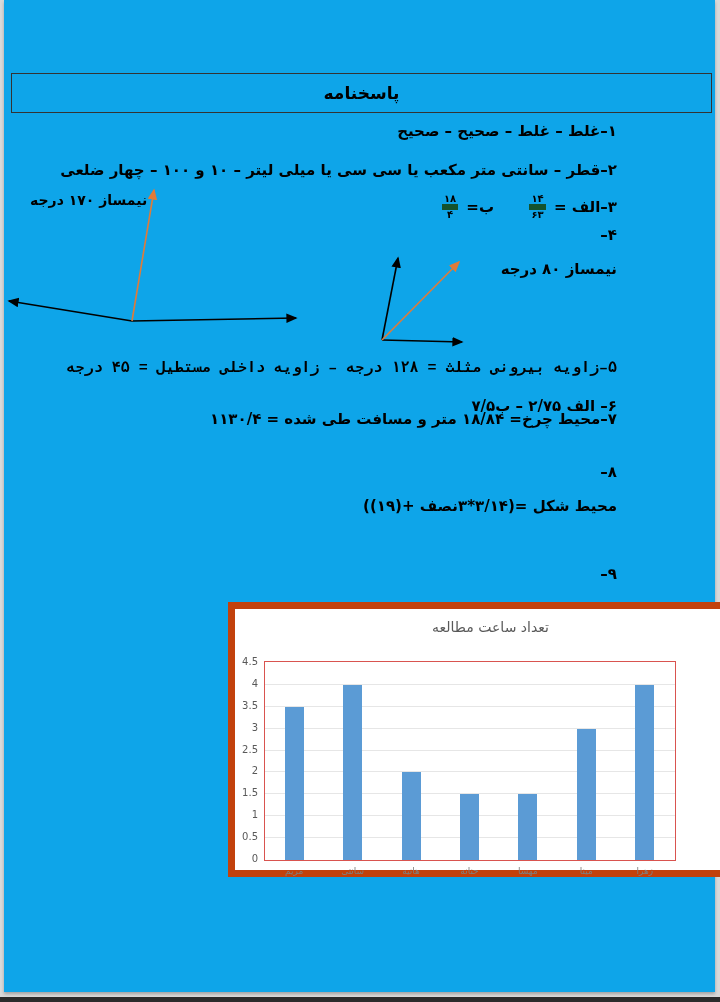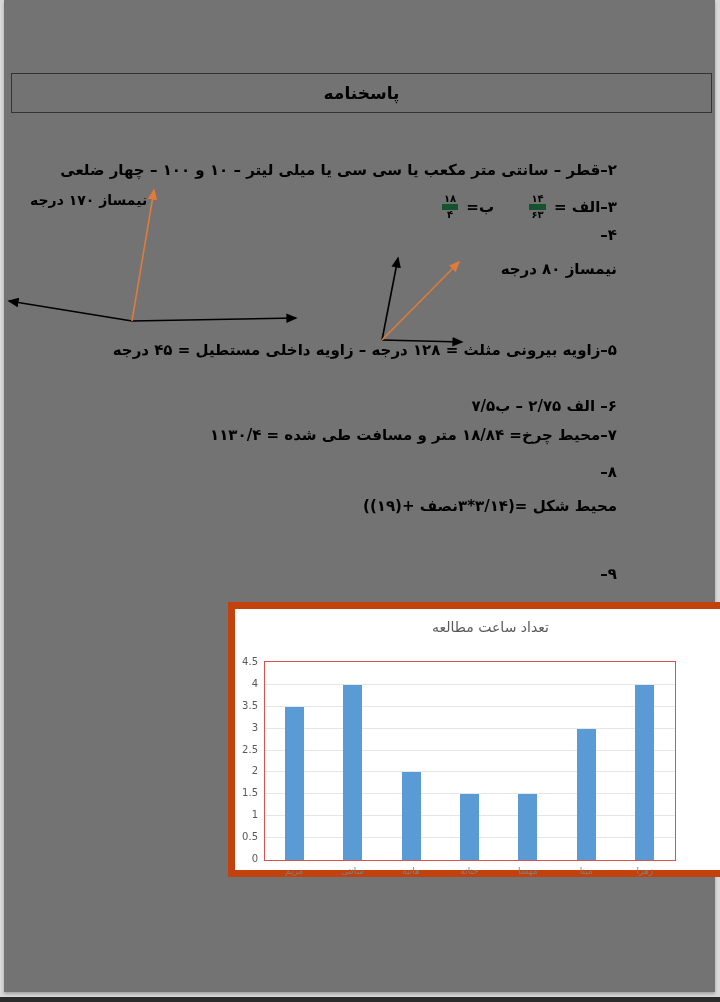--- a/index.html
+++ b/index.html
@@ -3,21 +3,21 @@
 <meta charset="utf-8">
 <style>
   html, body { margin:0; padding:0; }
   body {
     width:720px; height:1002px; position:relative; overflow:hidden;
     background:#d9d9d9;
     font-family:"DejaVu Sans", sans-serif;
   }
   .page {
     position:absolute; left:4px; top:0; width:711px; height:992px;
-    background:#737373;
+    background:#0ea5e9;
     box-shadow:0 2px 3px rgba(0,0,0,0.25);
   }
   .bottom-strip { position:absolute; left:0; top:997px; width:720px; height:5px; background:#2b2b2b; }
   .title-box {
     position:absolute; left:7px; top:73px; width:701px; height:40px;
     border:1.5px solid #333; box-sizing:border-box;
     display:flex; align-items:center; justify-content:center;
     font-weight:bold; font-size:17px; color:#000; direction:rtl;
   }
   .line {
@@ -49,20 +49,21 @@
 </style>
 </head>
 <body>
 
 <div class="page">
 
   <div class="title-box">
     <span>پاسخنامه</span>
   </div>
 
+  <div class="line" style="top:122px;">۱–غلط – غلط – صحیح – صحیح</div>
   <div class="line" style="top:161px;">۲–قطر – سانتی متر مکعب یا سی سی یا میلی لیتر – ۱۰ و ۱۰۰ – چهار ضلعی</div>
 
   <div class="line" style="top:194px;">
     <span>۳–الف =</span>
     <span class="frac">
       <span class="num">۱۴</span>
       <span class="den">۶۳</span>
     </span>
     <span class="gap"></span>
     <span>ب=</span>
@@ -87,23 +88,23 @@
     </defs>
     <line x1="128" y1="321" x2="5" y2="301" stroke="#000" stroke-width="1.6" marker-end="url(#ahB)"></line>
     <line x1="128" y1="321" x2="292" y2="318" stroke="#000" stroke-width="1.6" marker-end="url(#ahB)"></line>
     <line x1="128" y1="321" x2="150" y2="190" stroke="#e07b39" stroke-width="1.6" marker-end="url(#ahO)"></line>
 
     <line x1="378" y1="340" x2="394" y2="258" stroke="#000" stroke-width="1.6" marker-end="url(#ahB)"></line>
     <line x1="378" y1="340" x2="458" y2="342" stroke="#000" stroke-width="1.6" marker-end="url(#ahB)"></line>
     <line x1="378" y1="340" x2="455" y2="262" stroke="#e07b39" stroke-width="1.6" marker-end="url(#ahO)"></line>
   </svg>
 
-  <div class="line" style="top:341px;">۵–زاویه بیرونی مثلث = ۱۲۸ درجه    –    زاویه داخلی مستطیل = ۴۵ درجه</div>
+  <div class="line" style="top:358px;font-family:Liberation Mono, monospace;">۵–زاویه بیرونی مثلث = ۱۲۸ درجه    –    زاویه داخلی مستطیل = ۴۵ درجه</div>
   <div class="line" style="top:397px;">۶– الف ۲/۷۵   –   ب۷/۵</div>
-  <div class="line" style="top:426px;">۷–محیط چرخ= ۱۸/۸۴ متر    و مسافت طی شده = ۱۱۳۰/۴</div>
+  <div class="line" style="top:410px;">۷–محیط چرخ= ۱۸/۸۴ متر    و مسافت طی شده = ۱۱۳۰/۴</div>
   <div class="line" style="top:463px;">۸–</div>
   <div class="line" style="top:497px;">محیط شکل =(۳/۱۴*۳نصف +(۱۹))</div>
   <div class="line" style="top:565px;">۹–</div>
 
   <div class="chart" style="left:224px;">
     <div class="chart-title">تعداد ساعت مطالعه</div>
     <div class="plot" id="plot">
         <div class="ytick" style="top: 197px;">0</div>
         <div class="grid" style="top: 175.111px;"></div>
         <div class="ytick" style="top: 175.111px;">0.5</div>

